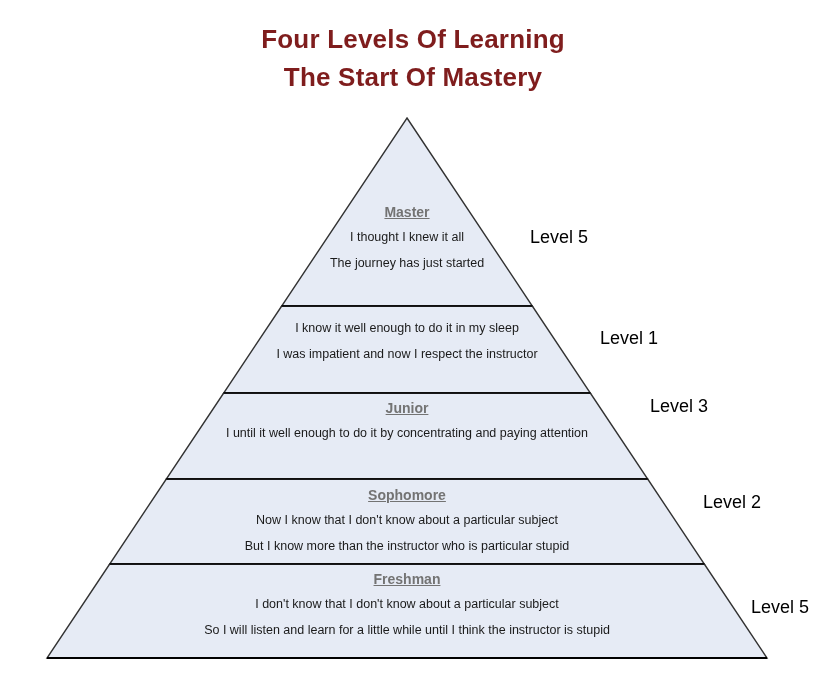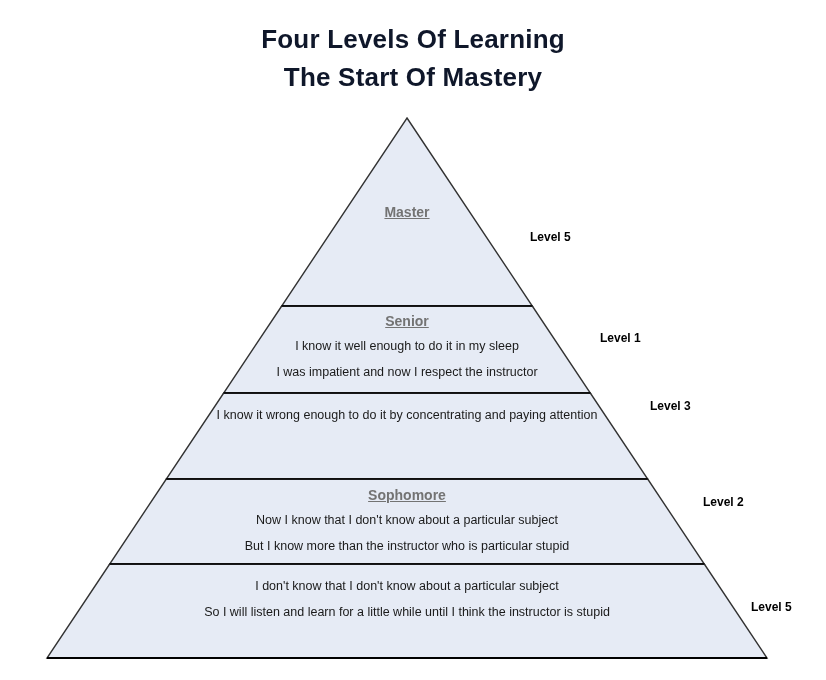--- a/index.html
+++ b/index.html
@@ -30,21 +30,21 @@
     left: 0;
     top: 20px;
     width: 826px;
     text-align: center;
   }
   .title-line {
     font-size: 26px;
     font-weight: bold;
     letter-spacing: 0.2px;
     line-height: 38px;
-    color: #0f172a;
+    color: #7f1d1d;
   }
 
   
   #pyramid-svg {
     position: absolute;
     left: 0;
     top: 0;
     width: 826px;
     height: 680px;
   }
@@ -69,22 +69,22 @@
     color: #1a1a1a;
     line-height: 15px;
     white-space: nowrap;
   }
   .tier-line.first { margin-top: 9px; }
   .tier-line.second { margin-top: 11px; }
 
   
   .level-label {
     position: absolute;
-    font-size: 12px;
-    font-weight: bold;
+    font-size: 18px;
+    font-weight: normal;
     color: #000000;
     white-space: nowrap;
     line-height: 14px;
   }
 </style>
 </head>
 <body>
 
 <div id="stage">
 
@@ -108,39 +108,42 @@
     <line x1="281.7" y1="306" x2="532.3" y2="306" stroke="#000000" stroke-width="1.5"></line>
     <line x1="223.7" y1="393" x2="590.3" y2="393" stroke="#000000" stroke-width="1.5"></line>
     <line x1="166.3" y1="479" x2="647.7" y2="479" stroke="#000000" stroke-width="1.5"></line>
     <line x1="109.7" y1="564" x2="704.3" y2="564" stroke="#000000" stroke-width="1.5"></line>
 
     <line x1="47" y1="658" x2="767" y2="658" stroke="#000000" stroke-width="2"></line>
   </svg>
 
   <div class="tier-text" style="left:107px; top:203px; width:600px;">
     <div class="tier-heading">Master</div>
+    <div class="tier-line first">I thought I knew it all</div>
+    <div class="tier-line second">The journey has just started</div>
   </div>
 
   <div class="tier-text" style="left:107px; top:312px; width:600px;">
-    <div class="tier-heading">Senior</div>
     <div class="tier-line first">I know it well enough to do it in my sleep</div>
     <div class="tier-line second">I was impatient and now I respect the instructor</div>
   </div>
 
   <div class="tier-text" style="left:57px; top:399px; width:700px;">
-    <div class="tier-line first">I know it wrong enough to do it by concentrating and paying attention</div>
+    <div class="tier-heading">Junior</div>
+    <div class="tier-line first">I until it well enough to do it by concentrating and paying attention</div>
   </div>
 
   <div class="tier-text" style="left:57px; top:486px; width:700px;">
     <div class="tier-heading">Sophomore</div>
     <div class="tier-line first">Now I know that I don't know about a particular subject</div>
     <div class="tier-line second">But I know more than the instructor who is particular stupid</div>
   </div>
 
   <div class="tier-text" style="left:57px; top:570px; width:700px;">
+    <div class="tier-heading">Freshman</div>
     <div class="tier-line first">I don't know that I don't know about a particular subject</div>
     <div class="tier-line second">So I will listen and learn for a little while until I think the instructor is stupid</div>
   </div>
 
   <div class="level-label" style="left:530px; top:230px;">Level 5</div>
   <div class="level-label" style="left:600px; top:331px;">Level 1</div>
   <div class="level-label" style="left:650px; top:399px;">Level 3</div>
   <div class="level-label" style="left:703px; top:495px;">Level 2</div>
   <div class="level-label" style="left:751px; top:600px;">Level 5</div>
 

